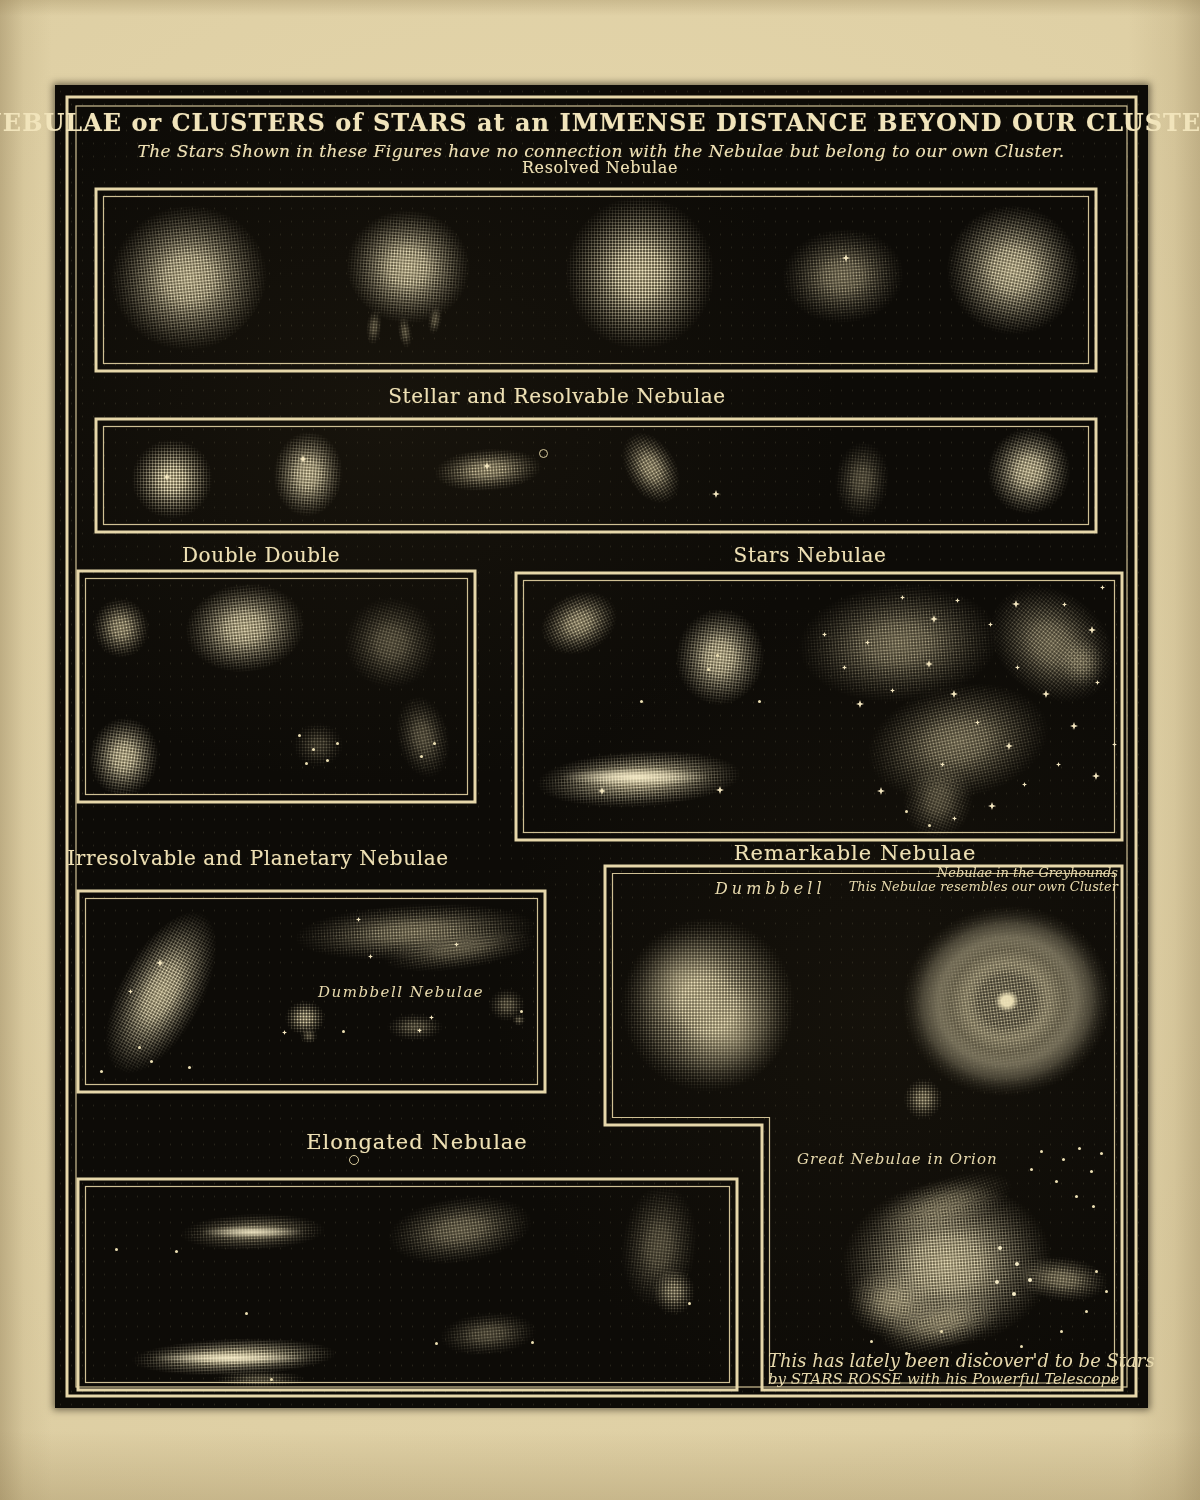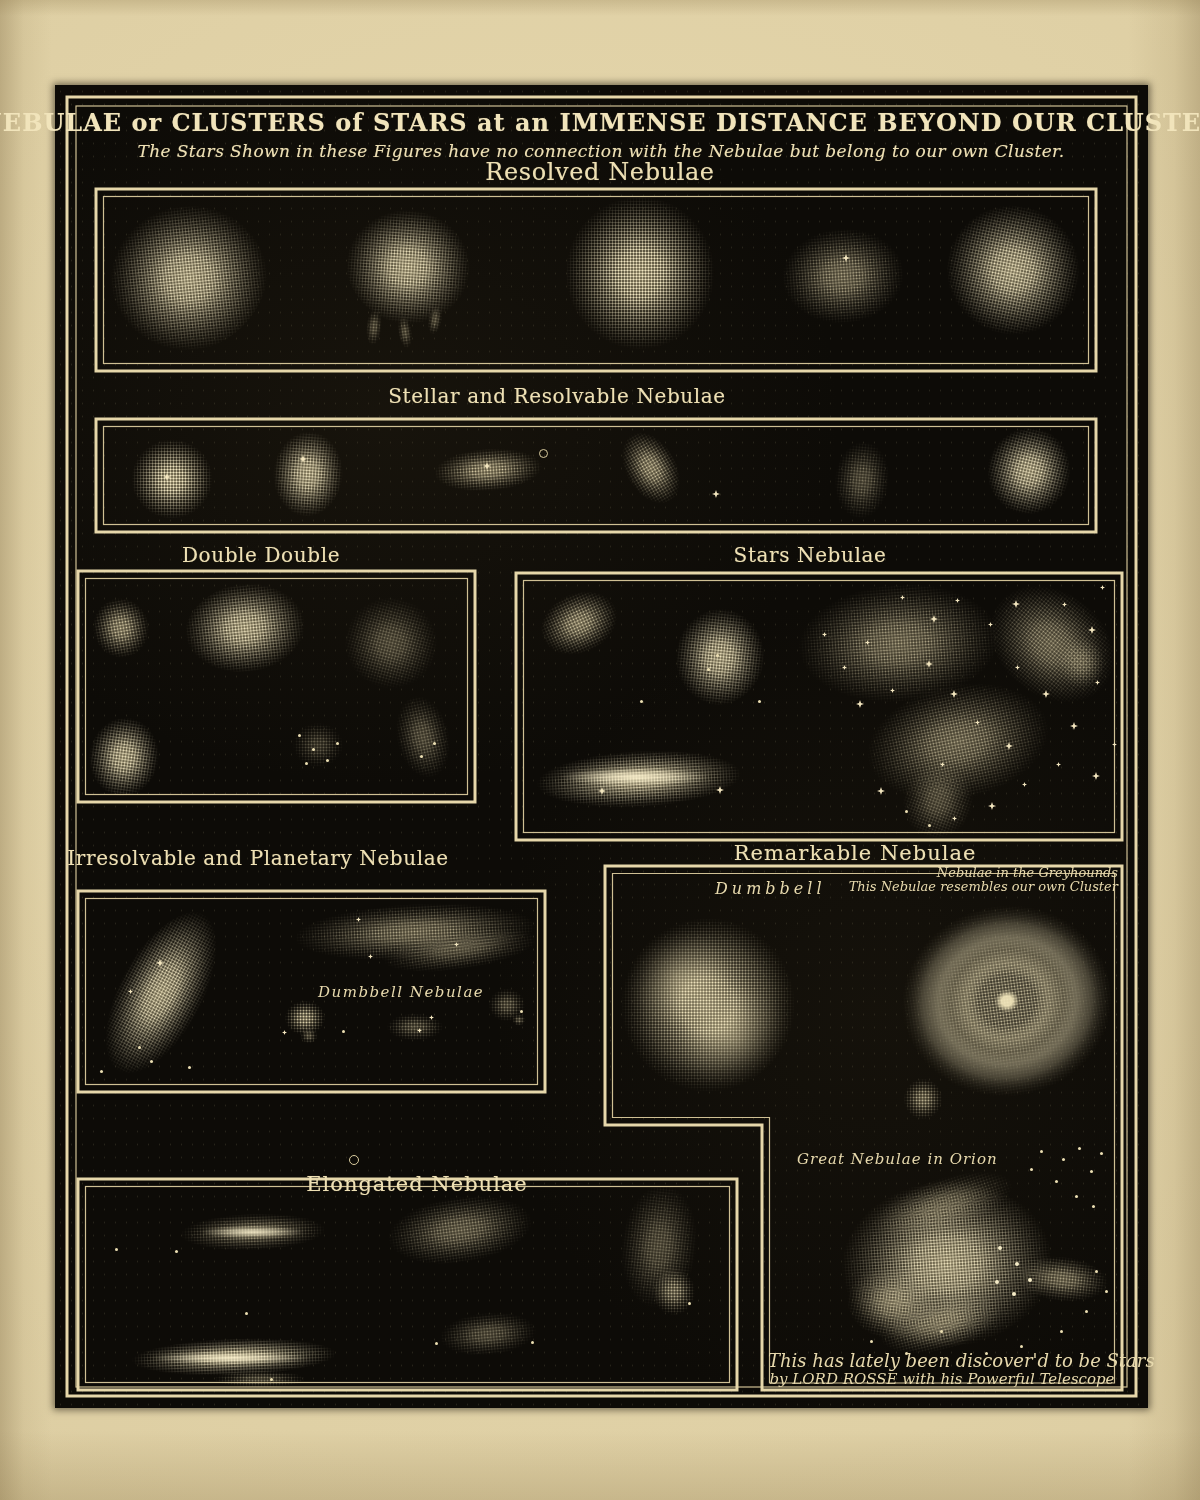--- a/index.html
+++ b/index.html
@@ -23,21 +23,21 @@
       radial-gradient(rgba(214,198,152,.13) .6px, transparent 1px),
       #0d0b07;
     background-size:auto,auto,11px 13px,auto;
     box-shadow:0 0 7px 2px rgba(25,20,10,.55);
   }
   svg.frames{position:absolute;left:0;top:0;width:1200px;height:1500px;pointer-events:none}
   .hd{position:absolute;color:#eee0b4;white-space:nowrap;transform:translateX(-50%);
       text-shadow:0 0 1px rgba(238,224,180,.35);letter-spacing:.6px}
   .t1{font-size:24px;font-weight:bold;letter-spacing:1px;color:#f1e4bb}
   .t2{font-size:17px;font-style:italic;letter-spacing:.4px}
-  .h20{font-size:20px}.h21{font-size:21px;letter-spacing:1px}.h22{font-size:24px}
+  .h20{font-size:20px}.h21{font-size:21px;letter-spacing:1px}.h22{font-size:16px}
   .it{position:absolute;color:#e7d9ad;font-style:italic;white-space:nowrap}
   .neb{position:absolute;border-radius:50%;
     background-image:
       radial-gradient(circle, rgba(243,231,190,.85) .7px, transparent 1.2px),
       radial-gradient(closest-side, rgba(216,201,155,.45), rgba(216,201,155,.18) 55%, transparent 95%);
     background-size:3px 3px,100% 100%;
     -webkit-mask-image:radial-gradient(closest-side,#000 30%,rgba(0,0,0,.55) 62%,transparent 97%);
     mask-image:radial-gradient(closest-side,#000 30%,rgba(0,0,0,.55) 62%,transparent 97%);
   }
   .d{background-image:
@@ -94,32 +94,32 @@
   </svg>
 
   <div class="hd t1" style="left:601px;top:108px">NEBULAE or CLUSTERS of STARS at an IMMENSE DISTANCE BEYOND OUR CLUSTER</div>
   <div class="hd t2" style="left:601px;top:141px">The Stars Shown in these Figures have no connection with the Nebulae but belong to our own Cluster.</div>
   <div class="hd h22" style="left:600px;top:158px">Resolved Nebulae</div>
   <div class="hd h20" style="left:557px;top:384px">Stellar and Resolvable Nebulae</div>
   <div class="hd h20" style="left:261px;top:543px">Double Double</div>
   <div class="hd h20" style="left:810px;top:543px">Stars Nebulae</div>
   <div class="hd h20" style="left:258px;top:846px">Irresolvable and Planetary Nebulae</div>
   <div class="hd h21" style="left:855px;top:841px">Remarkable Nebulae</div>
-  <div class="hd h21" style="left:417px;top:1172px">Elongated Nebulae</div>
+  <div class="hd h21" style="left:417px;top:1130px">Elongated Nebulae</div>
 
   <div class="it" style="left:715px;top:879px;font-size:16px;letter-spacing:4px">Dumbbell</div>
   <div style="position:absolute;right:82px;top:866px;text-align:right;line-height:14px">
     <div class="it" style="position:static;font-size:13px">Nebulae in the Greyhounds</div>
     <div class="it" style="position:static;font-size:13px">This Nebulae resembles our own Cluster</div>
   </div>
   <div class="it" style="left:318px;top:983px;font-size:15px;letter-spacing:1.5px">Dumbbell Nebulae</div>
   <div class="it" style="left:797px;top:1150px;font-size:15px;letter-spacing:1px">Great Nebulae in Orion</div>
   <div style="position:absolute;left:768px;top:1352px;width:348px;text-align:center;line-height:18px">
     <div class="it" style="position:static;font-size:18px">This has lately been discover'd to be Stars</div>
-    <div class="it" style="position:static;font-size:15px">by LORD ROSSE with his Powerful Telescope</div>
+    <div class="it" style="position:static;font-size:15px">by STARS ROSSE with his Powerful Telescope</div>
   </div>
 
   <div class="neb d" style="left:108px;top:203px;width:162px;height:150px;transform:rotate(-6deg);border-radius:55% 45% 62% 38%"></div>
   <div class="neb d" style="left:344px;top:208px;width:128px;height:118px;transform:rotate(4deg);border-radius:45% 55% 40% 60%"></div>
   <div class="neb f" style="left:366px;top:308px;width:16px;height:38px;transform:rotate(5deg)"></div>
   <div class="neb f" style="left:398px;top:315px;width:14px;height:34px;transform:rotate(-8deg)"></div>
   <div class="neb f" style="left:428px;top:305px;width:14px;height:30px;transform:rotate(10deg)"></div>
   <div class="neb d" style="left:563px;top:194px;width:154px;height:158px"></div>
   <div class="neb m" style="left:780px;top:227px;width:126px;height:98px;transform:rotate(-4deg)"></div>
   <i class="s4" style="left:842px;top:254px"></i>

